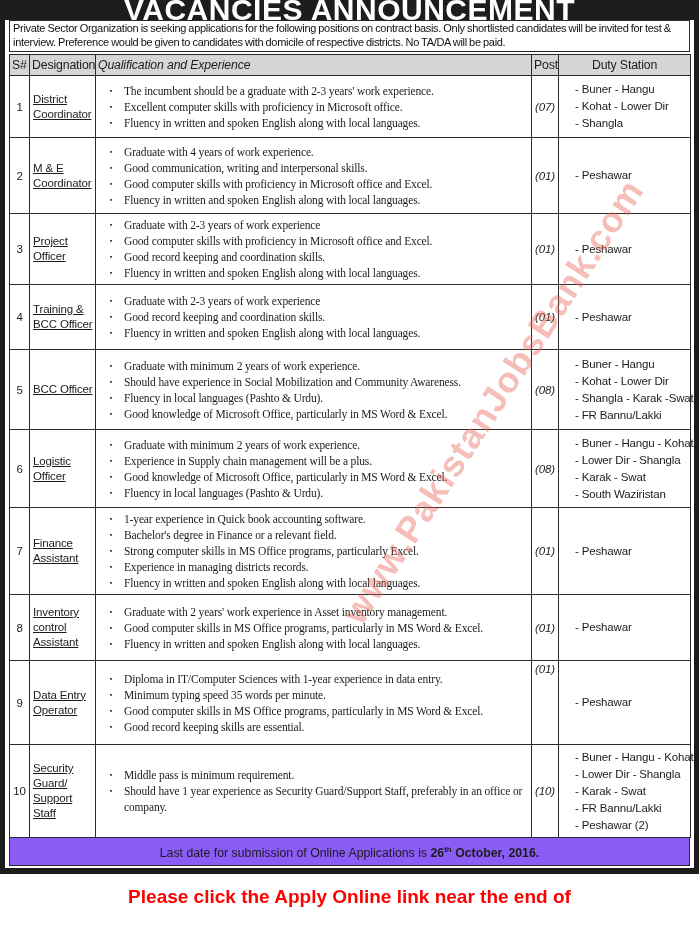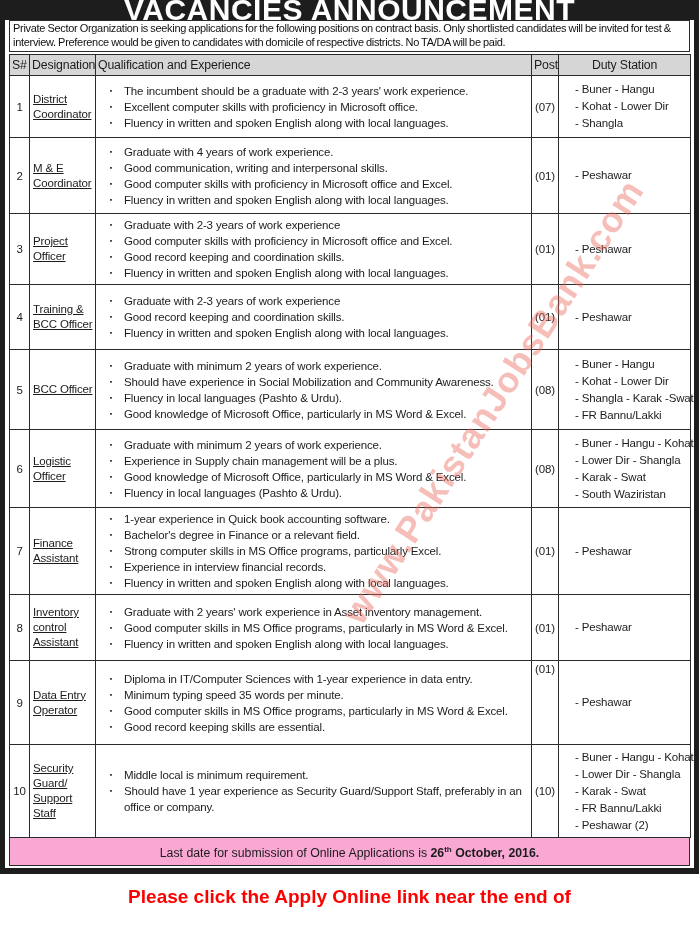--- a/index.html
+++ b/index.html
@@ -60,47 +60,47 @@
   }
   .vac thead th {
     background: #d6d6d6;
     font-weight: normal;
     font-size: 12.3px;
     height: 20px;
     padding: 0 2px;
   }
   th.h-sno  { text-align: left; padding-left: 2px; }
   th.h-des  { text-align: left; padding-left: 3px; }
-  th.h-qual { text-align: left; padding-left: 4px; }
+  th.h-qual { text-align: left; padding-left: 4px; font-style: italic; }
   th.h-post { text-align: center; padding: 0; }
   th.h-duty { text-align: center; }
 
   td.c-sno  { text-align: center; vertical-align: middle; }
   td.c-des  { vertical-align: middle; padding: 2px 1px 2px 3px; line-height: 15px; text-decoration: underline; }
-  td.c-qual { vertical-align: middle; padding: 3px 2px 3px 2px; }
-  td.c-post { text-align: center; vertical-align: middle; padding: 0; }
+  td.c-qual { vertical-align: middle; padding: 3px 2px 3px 2px; font-family: Liberation Serif, serif; }
+  td.c-post { text-align: center; vertical-align: middle; padding: 0; font-style: italic; }
   td.c-post.valign-top { vertical-align: top; padding-top: 2px; }
   td.c-duty { vertical-align: middle; padding: 2px 2px 2px 4px; line-height: 17px; }
 
   .qitem { display: flex; align-items: flex-start; }
   .bullet {
     flex: none;
     width: 26px;
     text-align: center;
     font-size: 7px;
     line-height: 16px;
     color: #2a2a2a;
   }
   .qtext { flex: 1; line-height: 16px; }
   .dline { white-space: nowrap; margin-left: 12px; }
 
   .footer-box {
     border: 1.5px solid #2a2a2a;
     margin-top: -1px;
-    background: #f9a8d4;
+    background: #8b5cf6;
     text-align: center;
     font-size: 12.3px;
     line-height: 20px;
     padding: 2px 0;
   }
   .footer-box b { font-weight: bold; }
   .footer-box sup { font-size: 8px; }
 
   .watermark {
     position: absolute;
@@ -326,21 +326,21 @@
               <div class="qitem">
                 <span class="bullet">▪</span>
                 <span class="qtext">Bachelor's degree in Finance or a relevant field.</span>
               </div>
               <div class="qitem">
                 <span class="bullet">▪</span>
                 <span class="qtext">Strong computer skills in MS Office programs, particularly Excel.</span>
               </div>
               <div class="qitem">
                 <span class="bullet">▪</span>
-                <span class="qtext">Experience in interview financial records.</span>
+                <span class="qtext">Experience in managing districts records.</span>
               </div>
               <div class="qitem">
                 <span class="bullet">▪</span>
                 <span class="qtext">Fluency in written and spoken English along with local languages.</span>
               </div>
             </td>
             <td class="c-post">(01)</td>
             <td class="c-duty">
               <div class="dline">- Peshawar</div>
             </td>
@@ -392,21 +392,21 @@
             <td class="c-duty">
               <div class="dline">- Peshawar</div>
             </td>
           </tr>
           <tr style="height: 93px;">
             <td class="c-sno">10</td>
             <td class="c-des">Security Guard/ Support Staff</td>
             <td class="c-qual">
               <div class="qitem">
                 <span class="bullet">▪</span>
-                <span class="qtext">Middle local is minimum requirement.</span>
+                <span class="qtext">Middle pass is minimum requirement.</span>
               </div>
               <div class="qitem">
                 <span class="bullet">▪</span>
                 <span class="qtext">Should have 1 year experience as Security Guard/Support Staff, preferably in an office or company.</span>
               </div>
             </td>
             <td class="c-post">(10)</td>
             <td class="c-duty">
               <div class="dline">- Buner - Hangu - Kohat</div>
               <div class="dline">- Lower Dir - Shangla</div>

